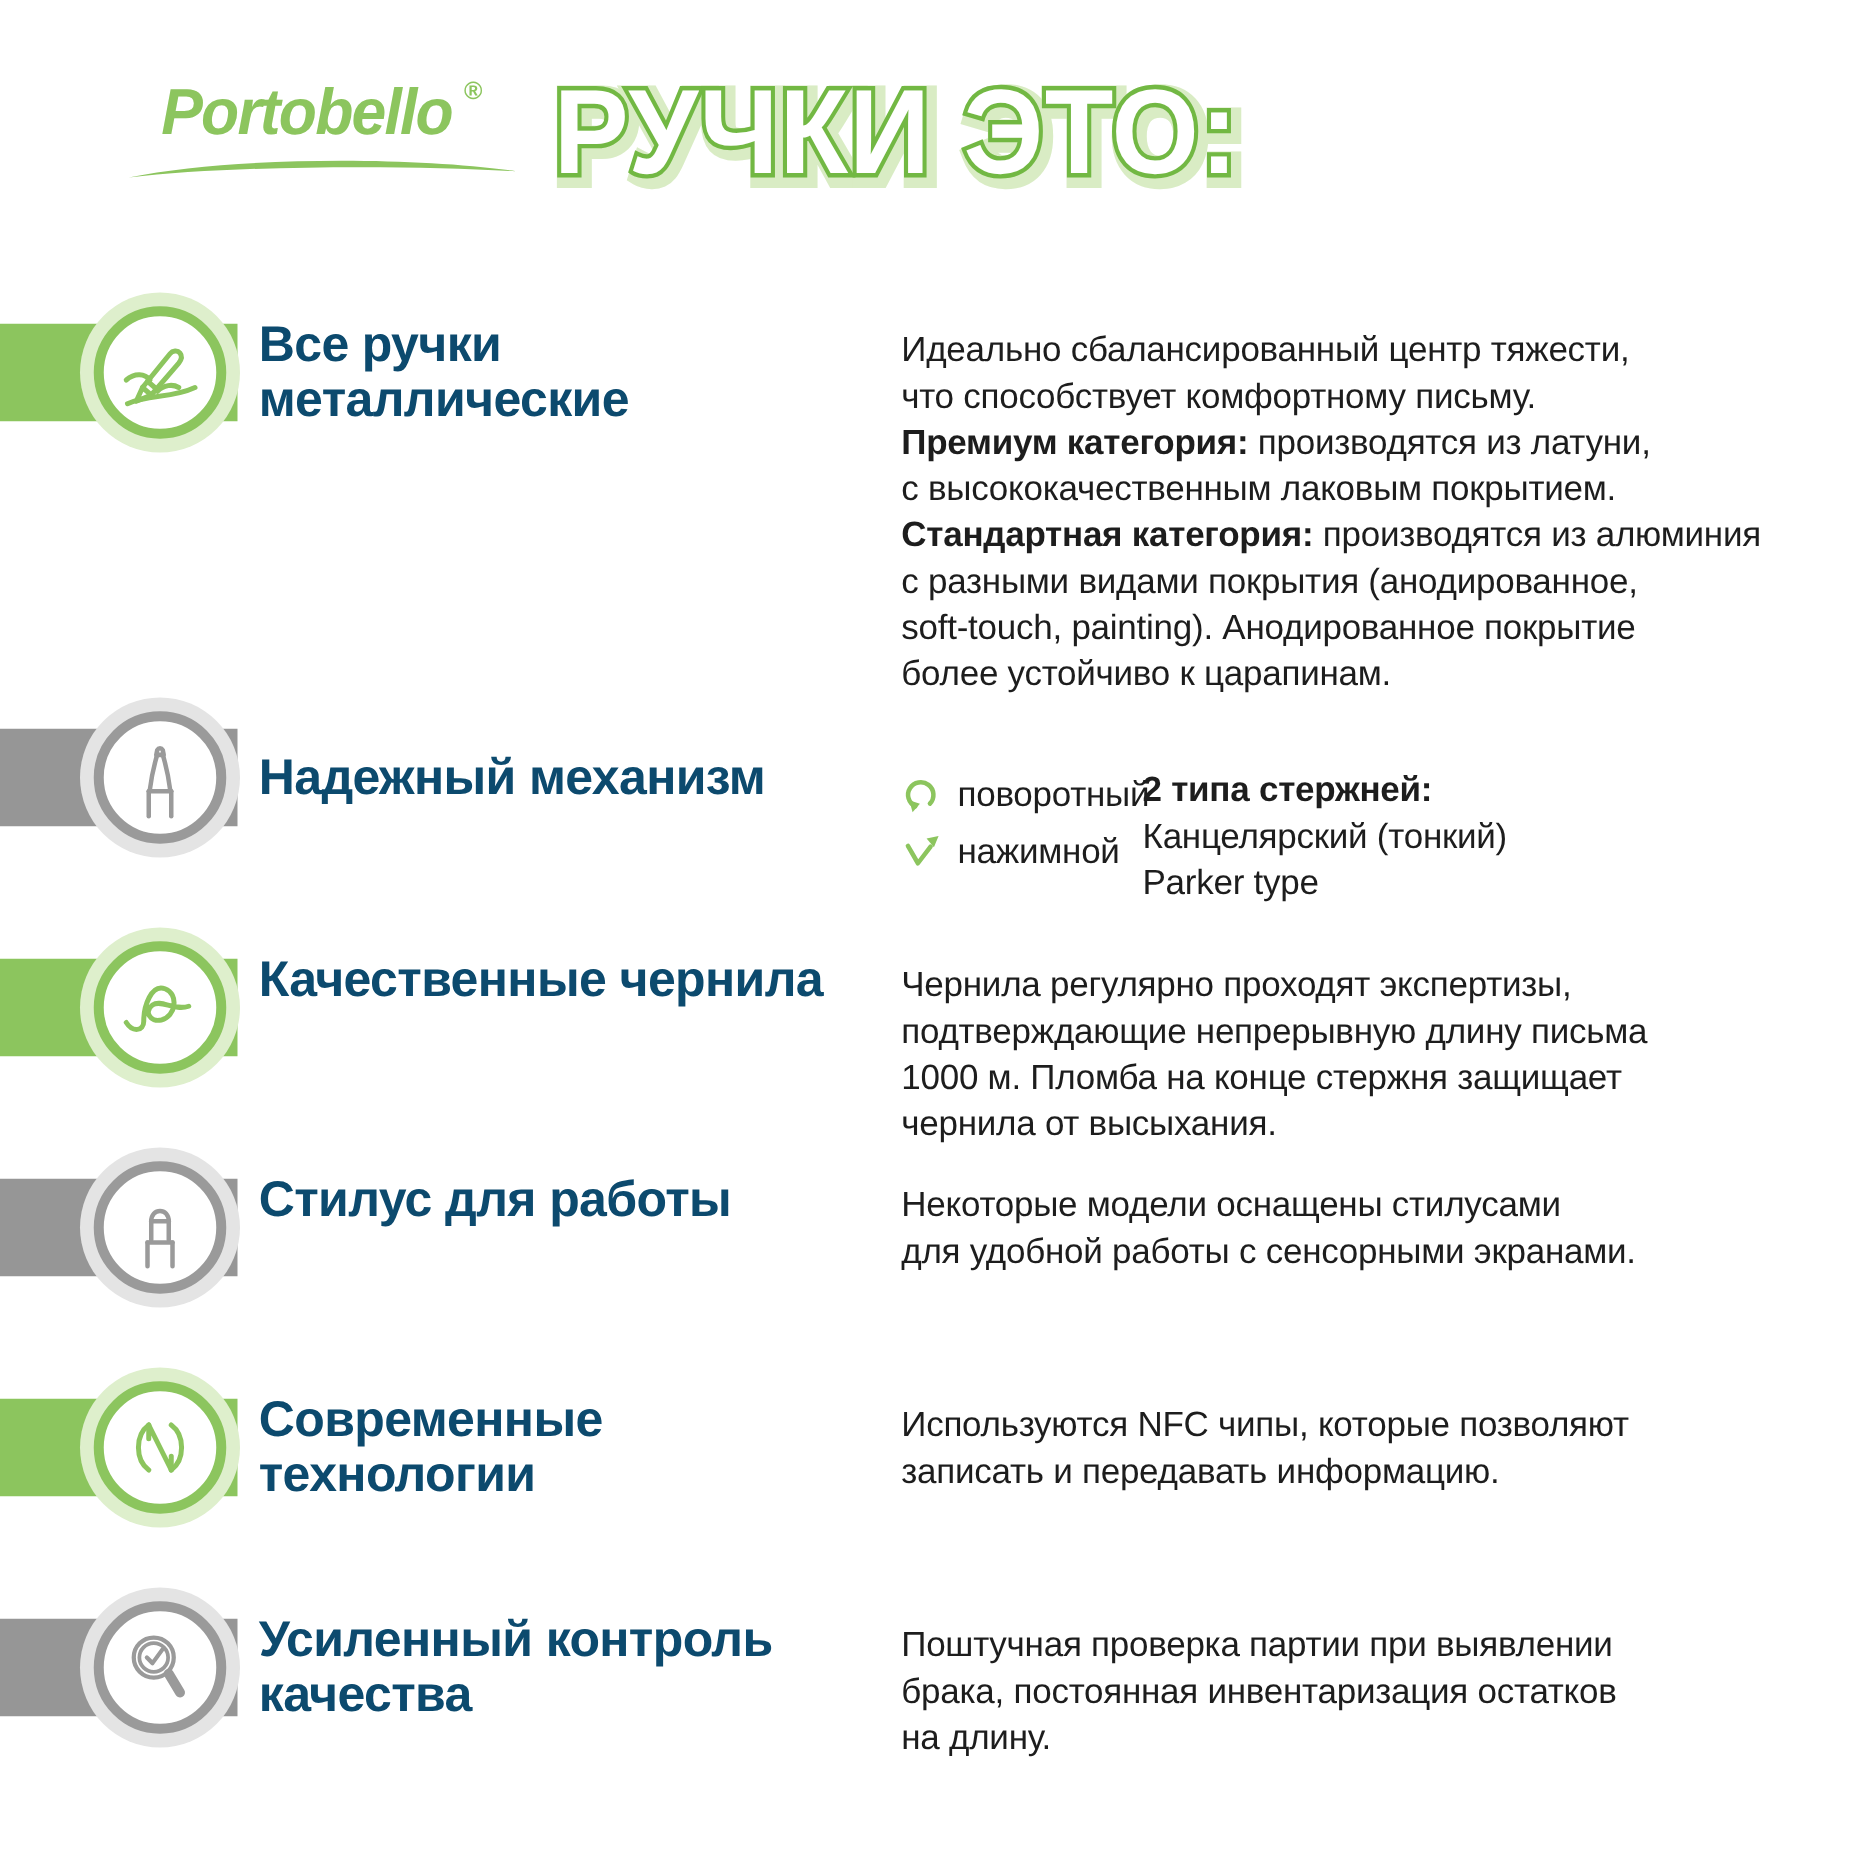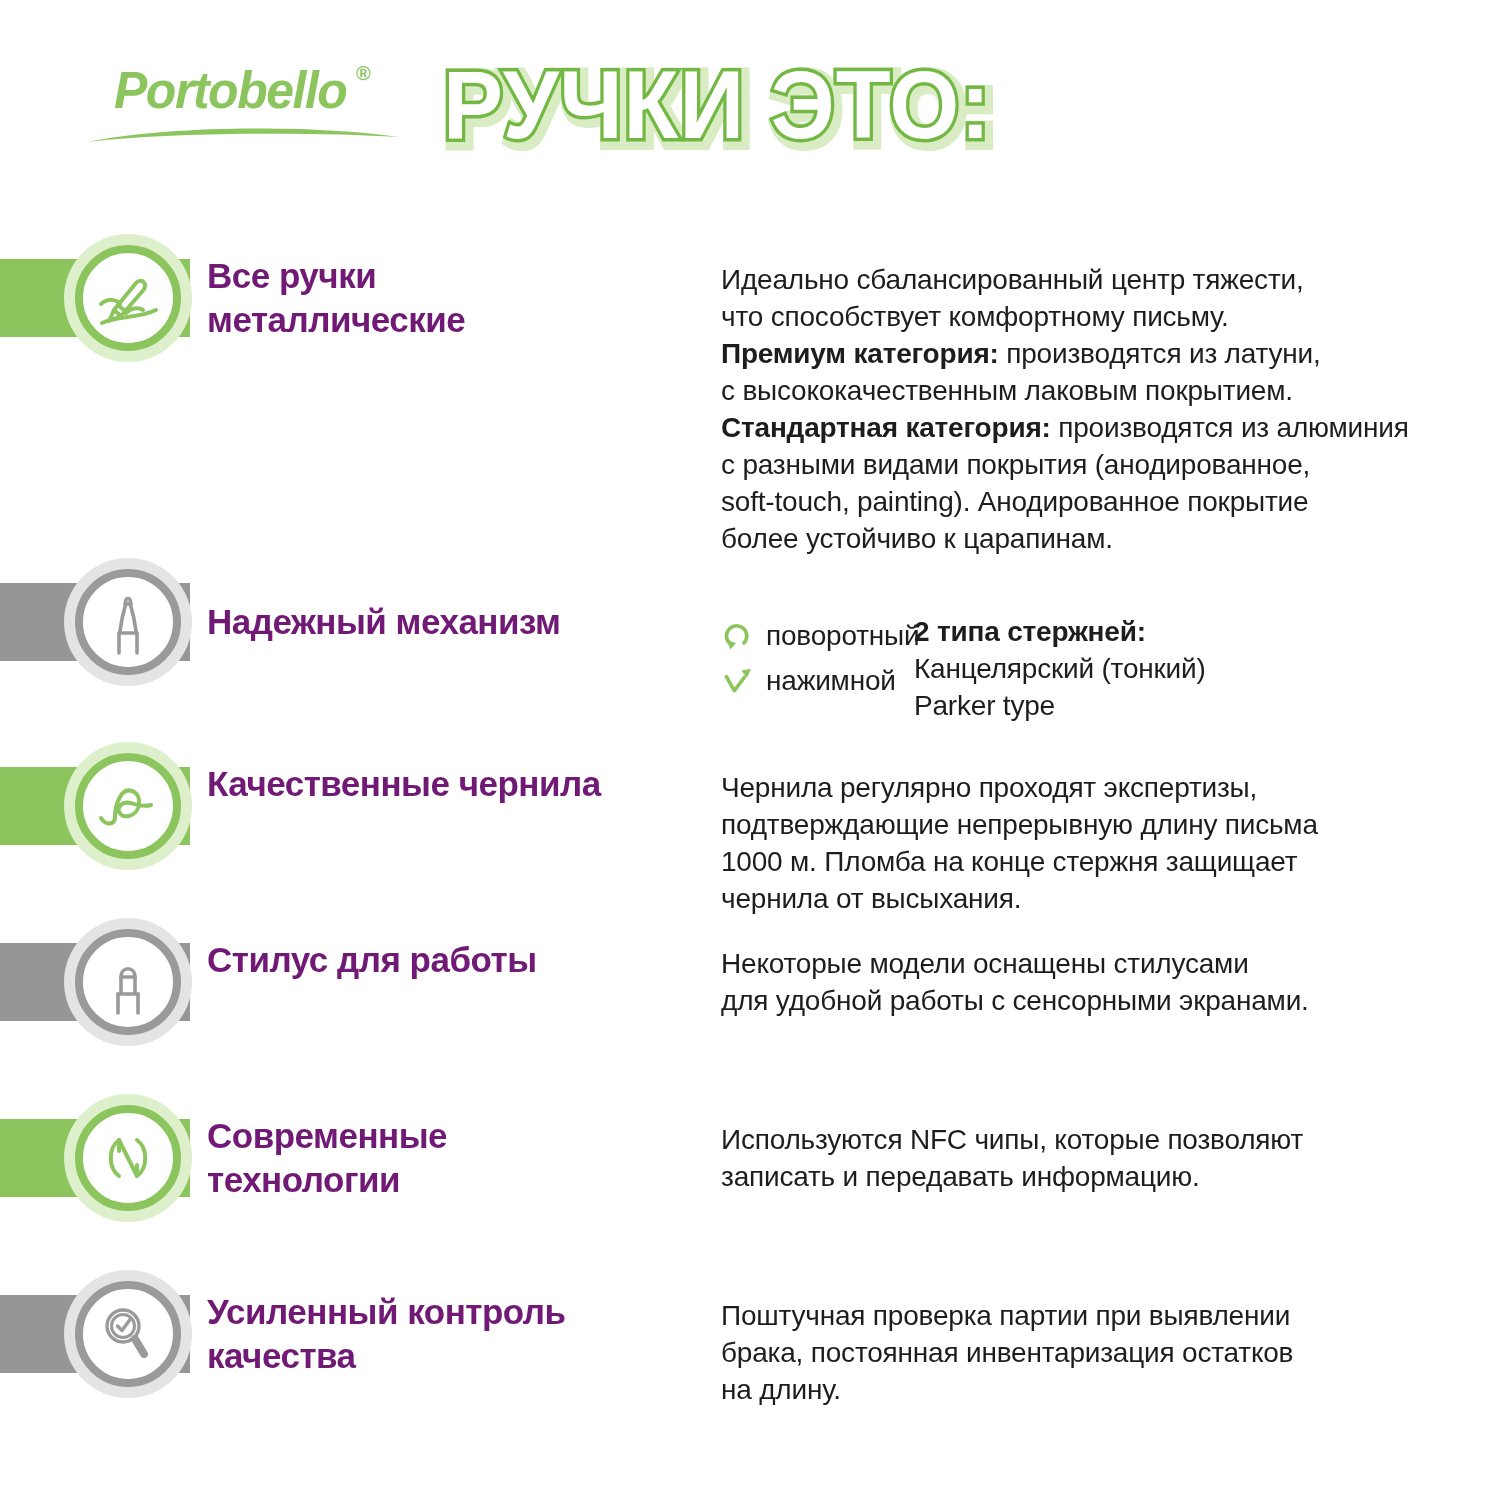--- a/index.html
+++ b/index.html
@@ -1,20 +1,20 @@
 <!DOCTYPE html>
 <html><head>
 <meta charset="utf-8">
 <style>
   html,body{margin:0;padding:0;background:#fff;}
   .page{position:relative;width:1500px;height:1500px;background:#ffffff;overflow:hidden;
         font-family:"Liberation Sans",sans-serif;color:#1d1d1d;}
 
   
-  .logo{position:absolute;left:86px;top:60px;width:320px;}
+  .logo{position:absolute;left:101px;top:60px;width:320px;}
   .logo-text{display:inline-block;margin-left:28px;font-size:52px;font-weight:700;font-style:italic;
              letter-spacing:-1.5px;color:#8cc55e;transform:scaleX(.96);transform-origin:left;}
   .logo-reg{font-size:20px;font-weight:700;color:#8cc55e;vertical-align:28px;font-style:normal;}
   .swoosh{display:block;margin-top:2px;}
   .title-svg{position:absolute;left:435px;top:48px;}
   .title-back{fill:#d9ecc4;stroke:#d9ecc4;stroke-width:16px;font-size:96px;font-weight:700;letter-spacing:1px;}
   .title-front{fill:#ffffff;stroke:#72b843;stroke-width:7px;paint-order:stroke;font-size:96px;font-weight:700;letter-spacing:1px;}
 
   
   .row{position:absolute;left:0;width:1500px;height:0;}
@@ -22,22 +22,22 @@
   .halo{position:absolute;left:64px;top:-64px;width:128px;height:128px;border-radius:50%;}
   .disc{position:absolute;left:75px;top:-53px;width:106px;height:106px;border-radius:50%;
         background:#fff;box-sizing:border-box;display:flex;align-items:center;justify-content:center;}
   .row.green .bar{background:#8cc55e;}
   .row.green .halo{background:#deefcc;}
   .row.green .disc{border:8px solid #8cc55e;}
   .row.gray .bar{background:#969696;}
   .row.gray .halo{background:#e4e4e4;}
   .row.gray .disc{border:8px solid #9a9a9a;}
 
-  .hd{position:absolute;left:207px;top:-44px;font-size:35px;font-weight:700;letter-spacing:-.5px;
-      color:#701a75;white-space:nowrap;}
+  .hd{position:absolute;left:207px;top:-44px;font-size:40px;font-weight:700;letter-spacing:-.5px;
+      color:#0c4a6e;white-space:nowrap;}
   .hd span{display:block;line-height:44px;}
   .hd.one{top:-22px;}
 
   .body{position:absolute;left:697px;top:-37px;font-size:28px;line-height:37px;letter-spacing:-.2px;
         white-space:nowrap;margin-left:24px;}
   .body .tl b{font-weight:700;}
 
   
   .body-mech{top:-9px;}
   .mech-item{display:flex;align-items:center;height:45px;}

